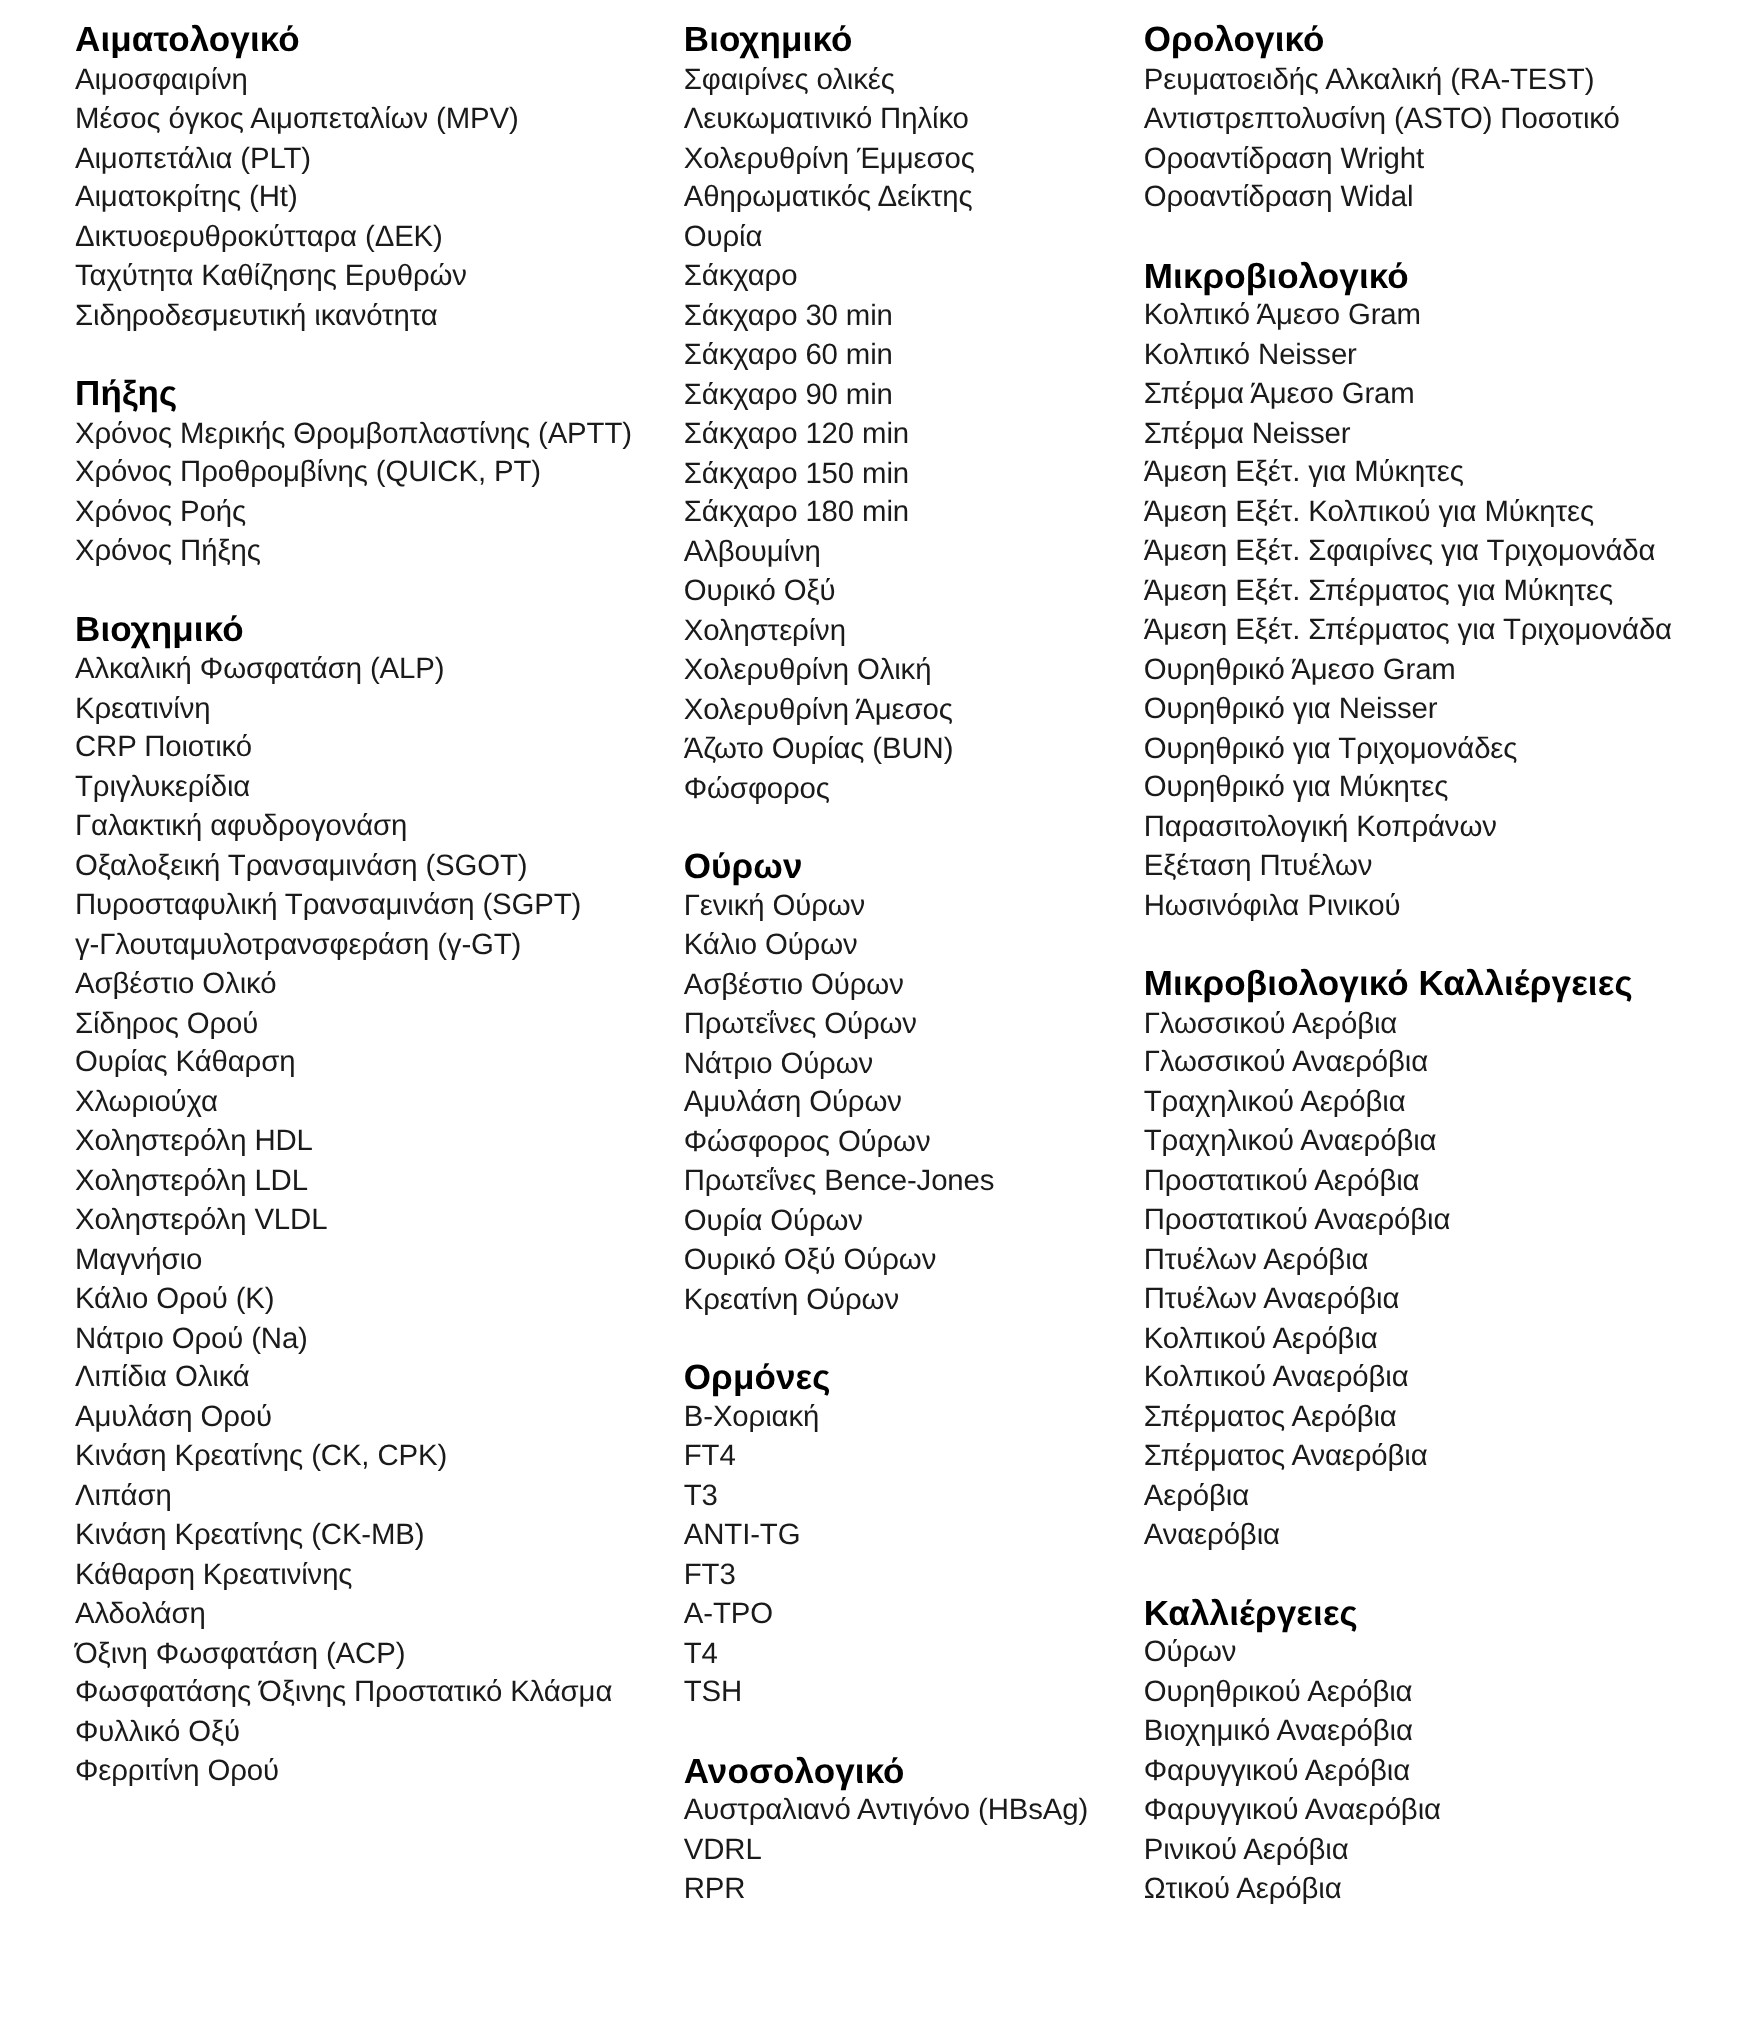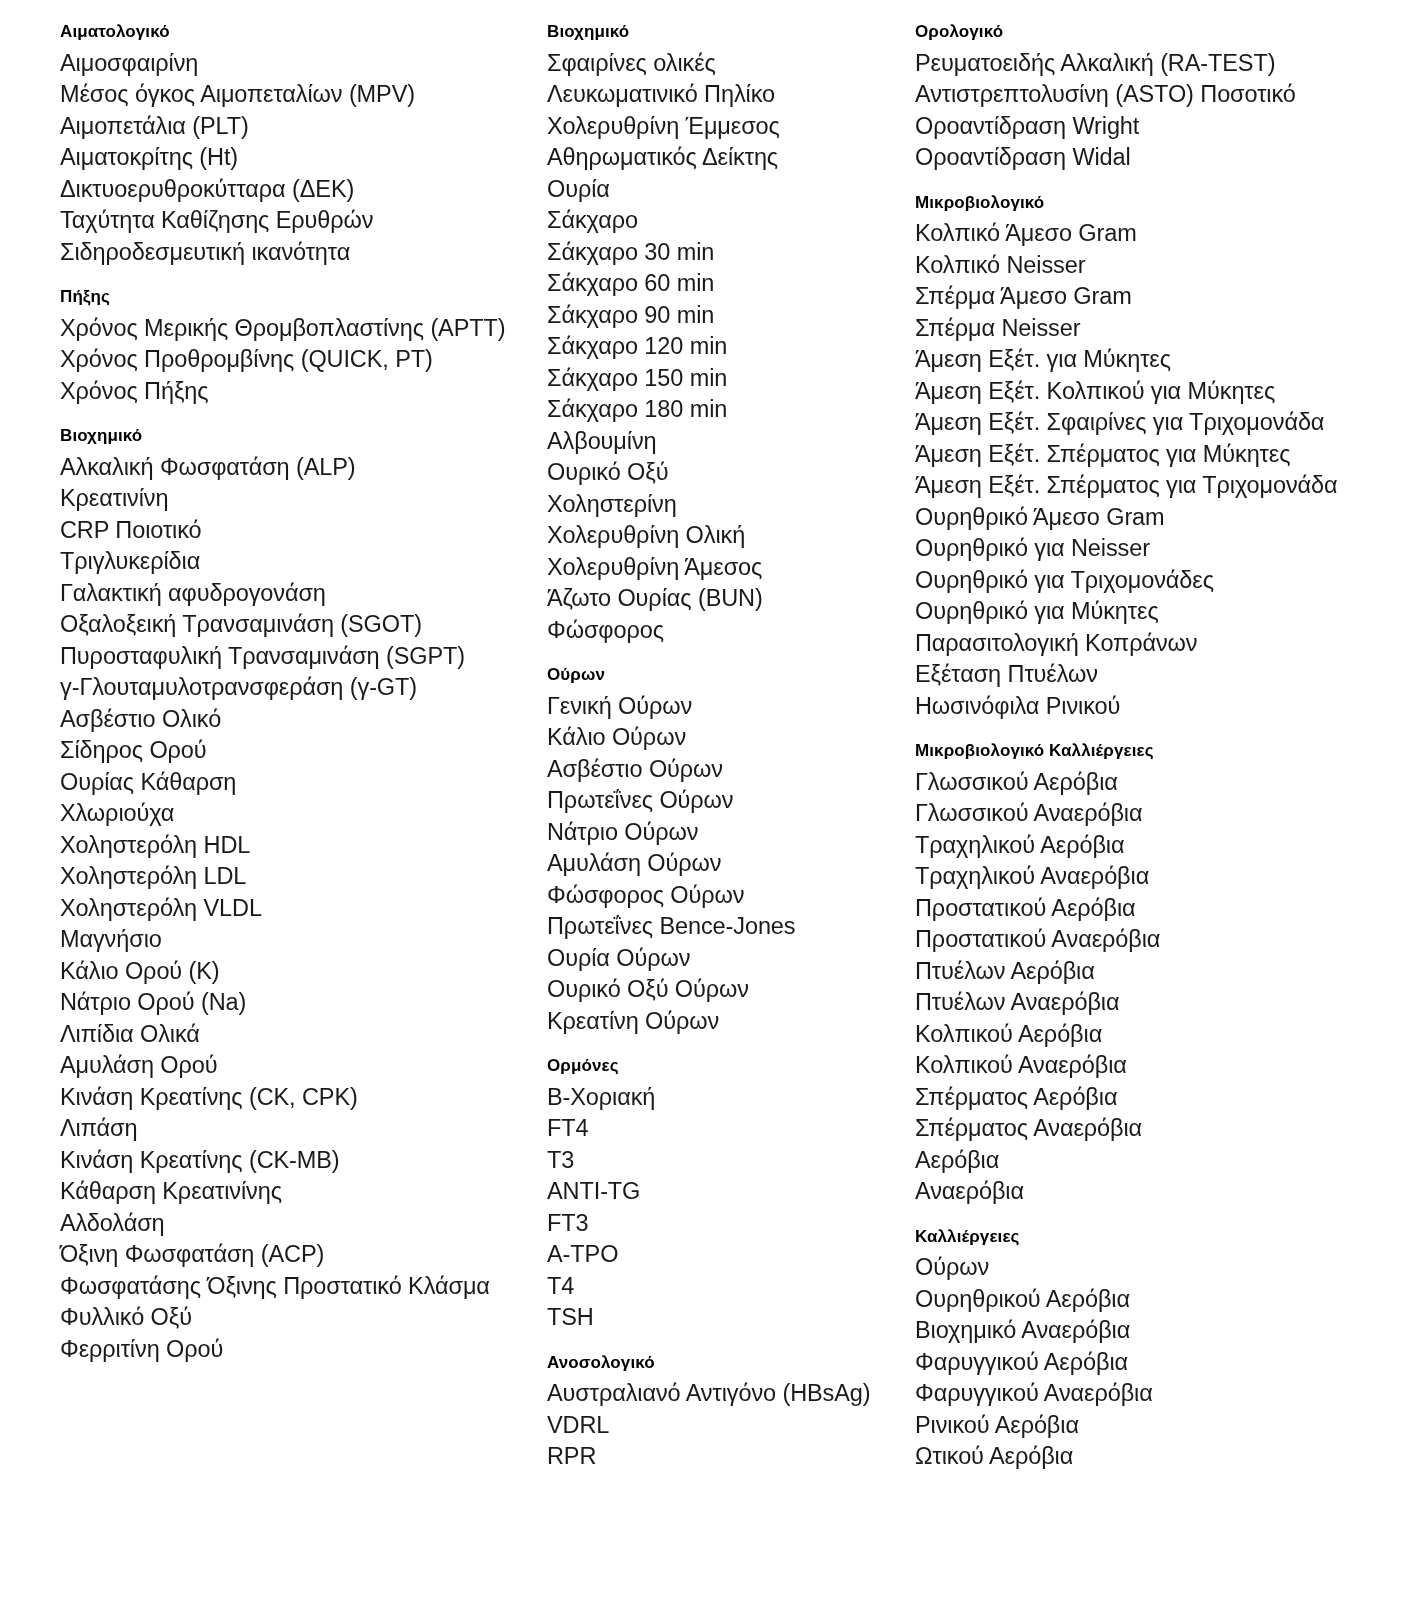--- a/index.html
+++ b/index.html
@@ -19,24 +19,24 @@
     display: flex;
     align-items: flex-start;
   }
   .col {
     flex: 0 0 auto;
   }
   .col-1 { width: 487px; }
   .col-2 { width: 368px; }
   .col-3 { width: 490px; }
   .section + .section {
-    margin-top: 13px;
+    margin-top: 31px;
   }
   .section-title {
-    font-size: 17px;
+    font-size: 28px;
     line-height: 31.5px;
     font-weight: 700;
     color: #000000;
     letter-spacing: 0.1px;
     white-space: nowrap;
   }
   .test-item {
     font-size: 23.5px;
     line-height: 31.5px;
     font-weight: 400;
@@ -57,20 +57,21 @@
         <div class="test-item">Αιμοπετάλια (PLT)</div>
         <div class="test-item">Αιματοκρίτης (Ht)</div>
         <div class="test-item">Δικτυοερυθροκύτταρα (ΔΕΚ)</div>
         <div class="test-item">Ταχύτητα Καθίζησης Ερυθρών</div>
         <div class="test-item">Σιδηροδεσμευτική ικανότητα</div>
       </div>
       <div class="section">
         <div class="section-title">Πήξης</div>
         <div class="test-item">Χρόνος Μερικής Θρομβοπλαστίνης (APTT)</div>
         <div class="test-item">Χρόνος Προθρομβίνης (QUICK, PT)</div>
+        <div class="test-item">Χρόνος Ροής</div>
         <div class="test-item">Χρόνος Πήξης</div>
       </div>
       <div class="section">
         <div class="section-title">Βιοχημικό</div>
         <div class="test-item">Αλκαλική Φωσφατάση (ALP)</div>
         <div class="test-item">Κρεατινίνη</div>
         <div class="test-item">CRP Ποιοτικό</div>
         <div class="test-item">Τριγλυκερίδια</div>
         <div class="test-item">Γαλακτική αφυδρογονάση</div>
         <div class="test-item">Οξαλοξεική Τρανσαμινάση (SGOT)</div>

